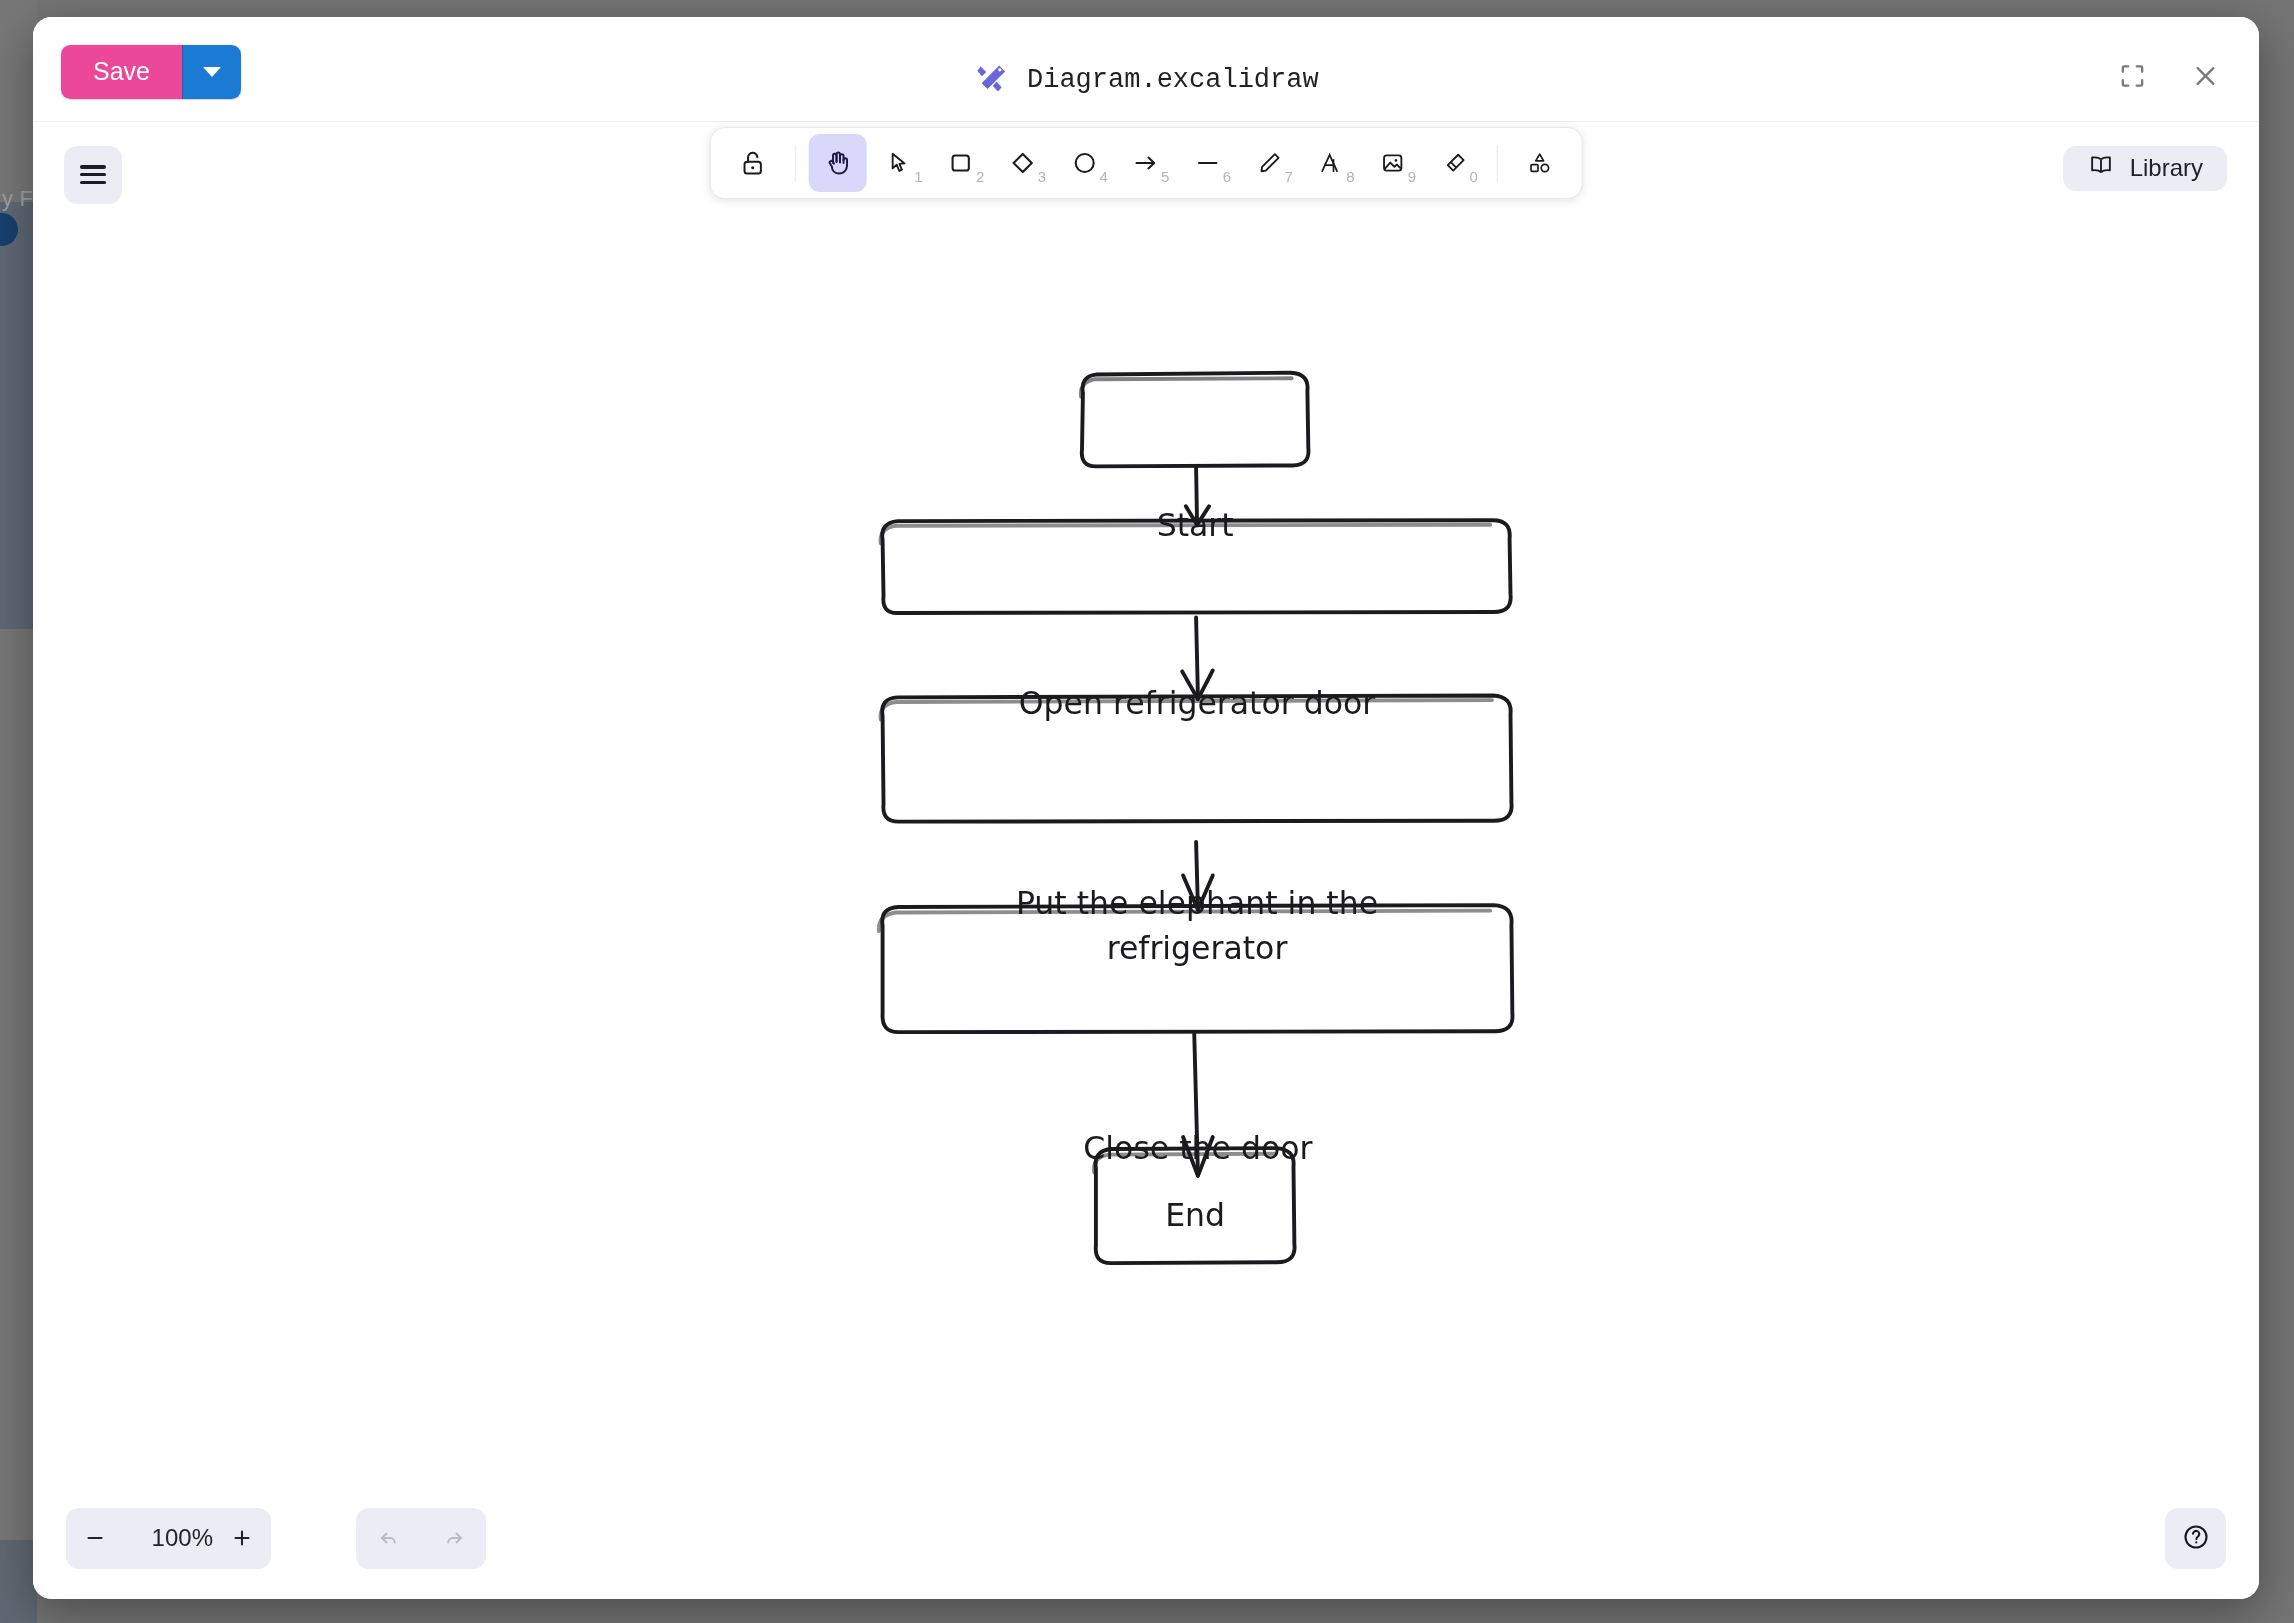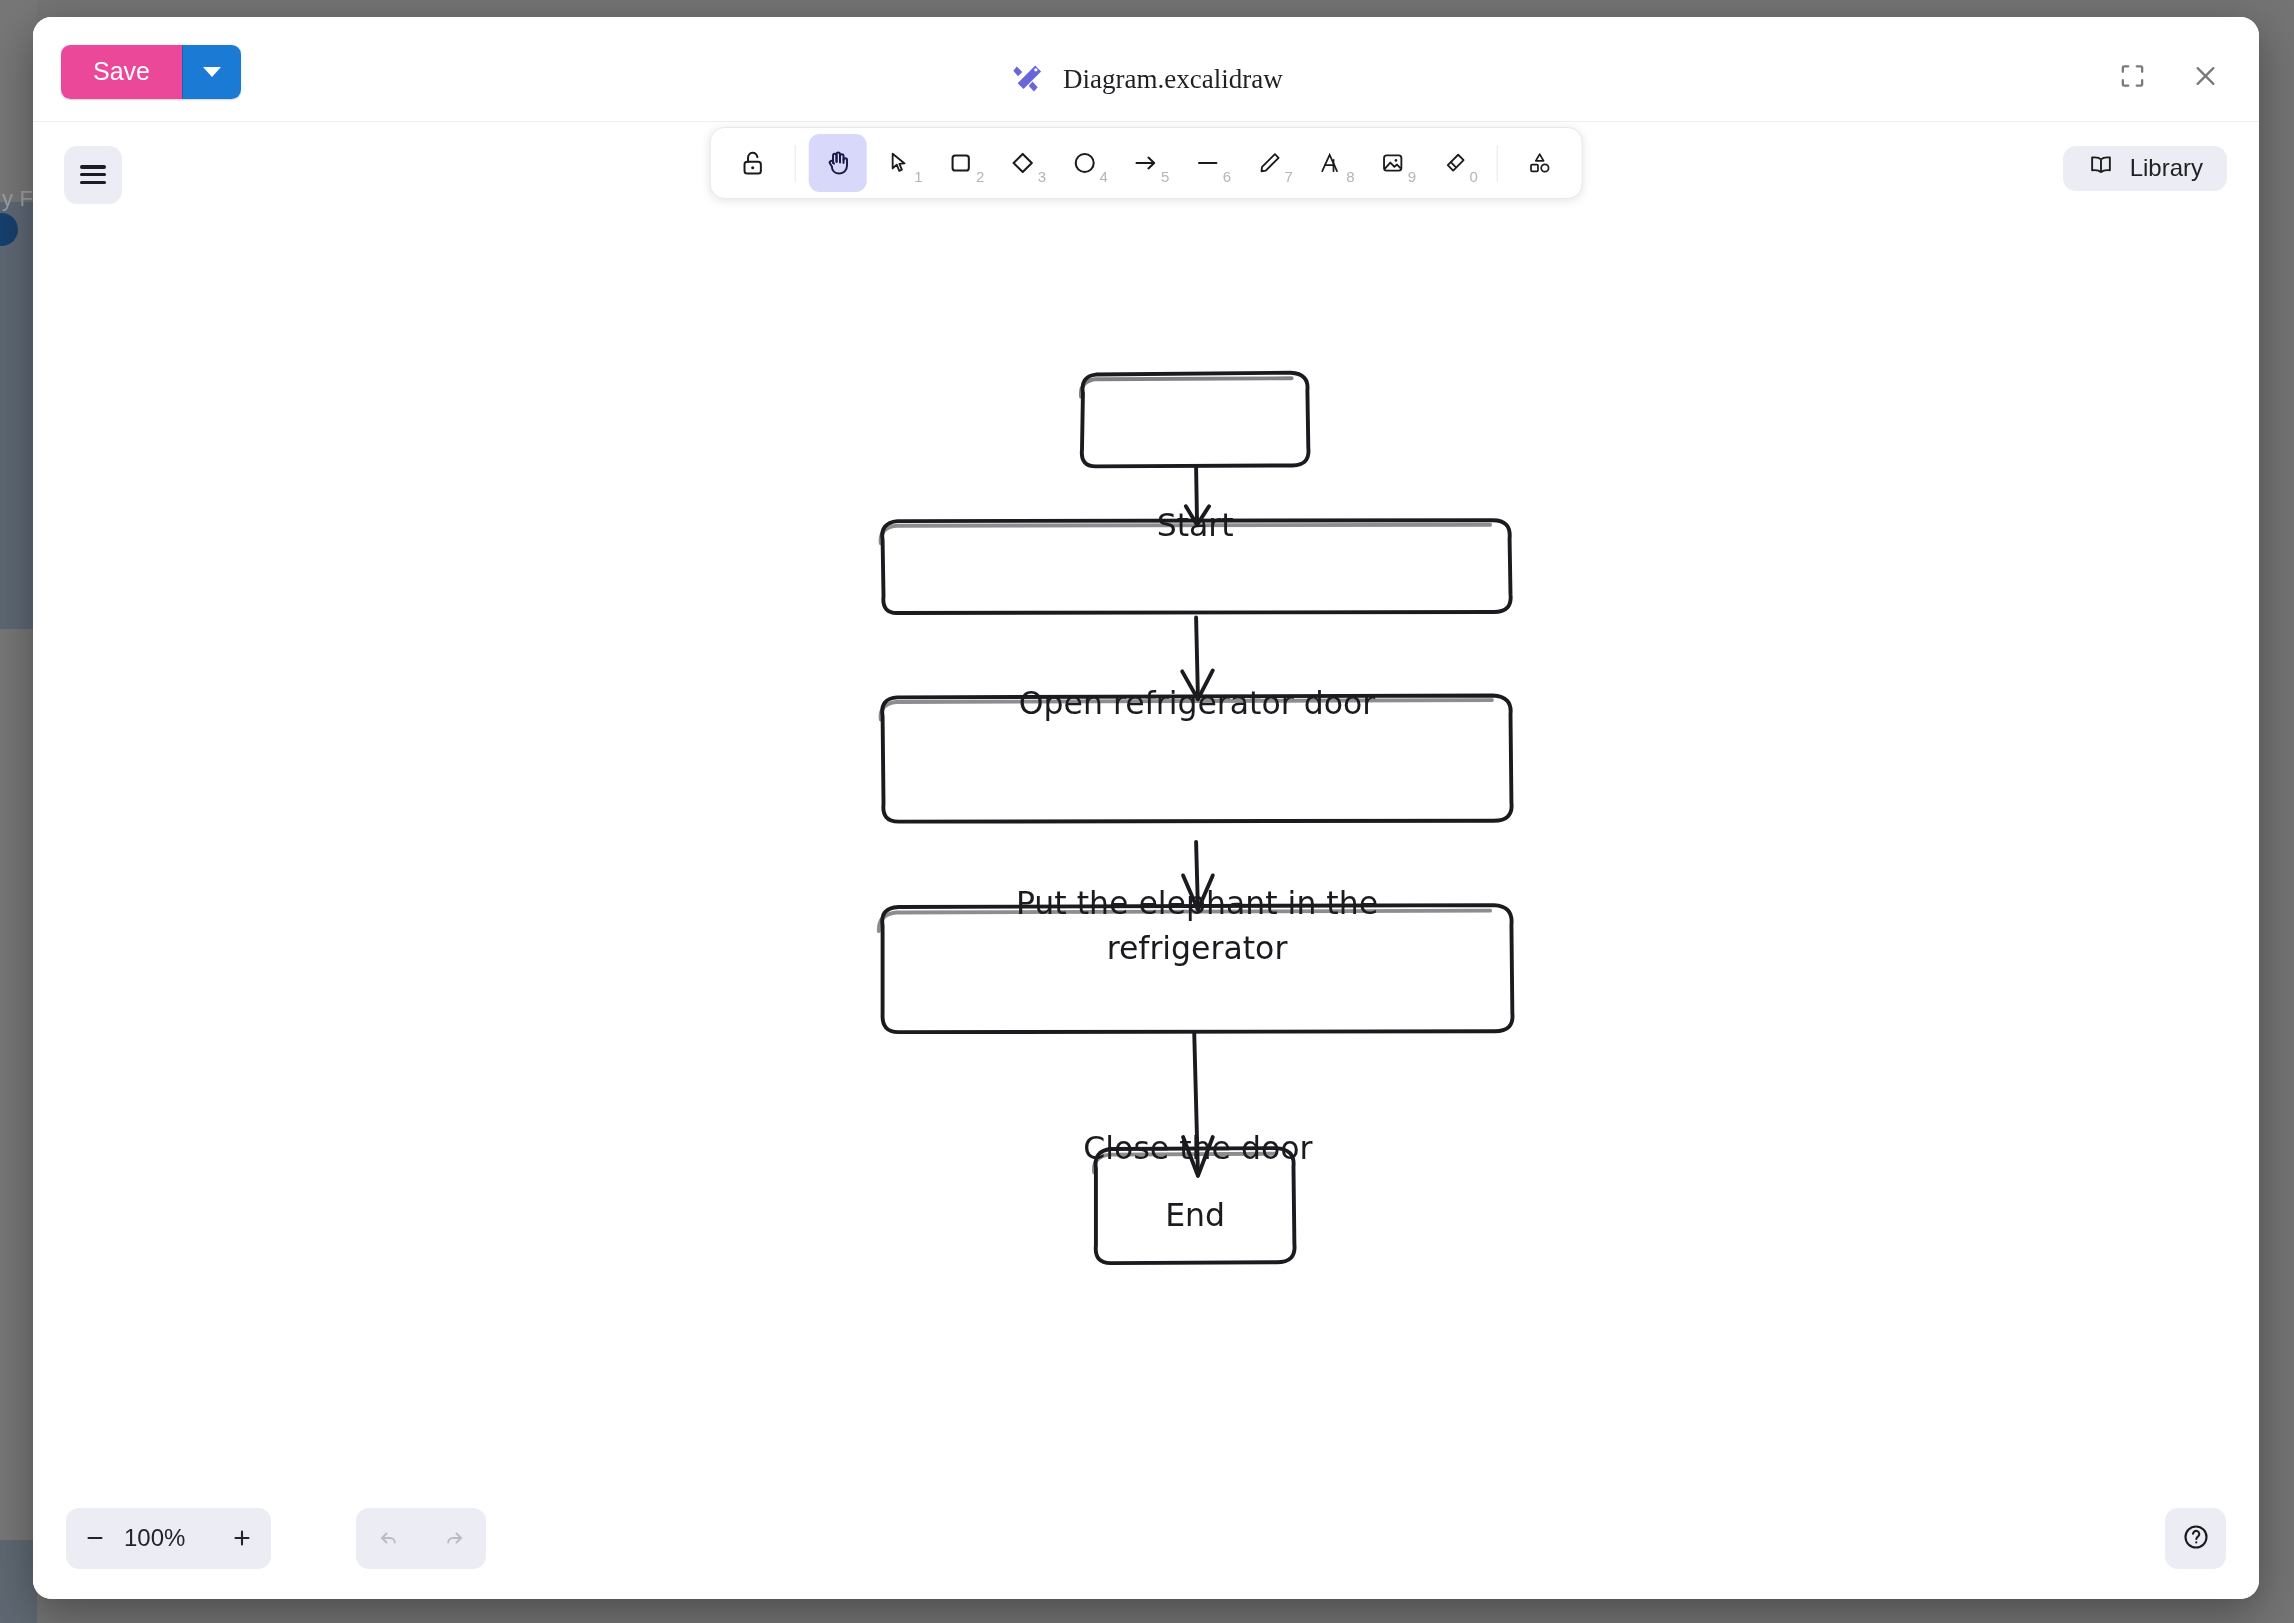--- a/index.html
+++ b/index.html
@@ -91,21 +91,21 @@
     border-top: 10.2px solid #ffffff;
   }
 
   .title-center {
     position: absolute; left: 50%; top: 43px;
     transform: translateX(-50%);
     display: flex; align-items: center; gap: 16.7px;
   }
   .title-text {
     font-size: 27px; color: #1f2124;
-    font-family: Liberation Serif, serif;
+    font-family: Liberation Mono, monospace;
   }
 
   .win-controls {
     position: absolute; right: 33px; top: 39px;
     display: flex; align-items: center; gap: 32px;
   }
   .win-btn {
     width: 41px; height: 41px;
     display: flex; align-items: center; justify-content: center;
     cursor: pointer; background: none; border: none;
@@ -180,21 +180,21 @@
     height: 61px;
     background: #ececf4; border-radius: 13px;
     display: flex; align-items: center;
   }
   .zoom-btn {
     width: 58px; height: 61px;
     background: none; border: none; cursor: pointer;
     display: flex; align-items: center; justify-content: center;
   }
   .zoom-val {
-    min-width: 89px; text-align: left;
+    min-width: 89px; text-align: right;
     font-size: 24px; color: #22242a;
     font-family: "Liberation Sans", sans-serif;
     cursor: pointer;
   }
   .history-island {
     position: absolute; left: 323px; bottom: 32px;
     height: 61px; width: 130px;
     background: #ececf4; border-radius: 13px;
     display: flex; align-items: center; justify-content: space-around;
   }

